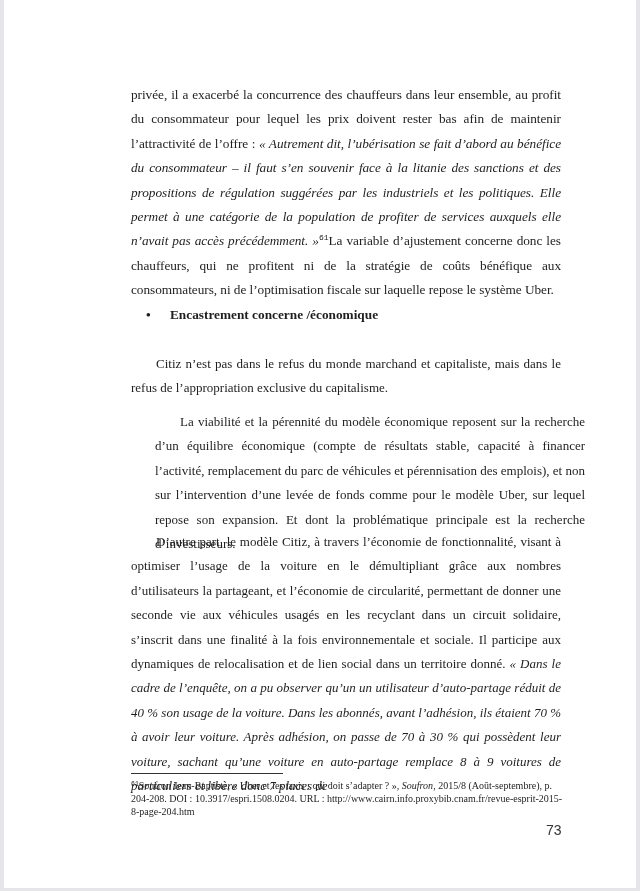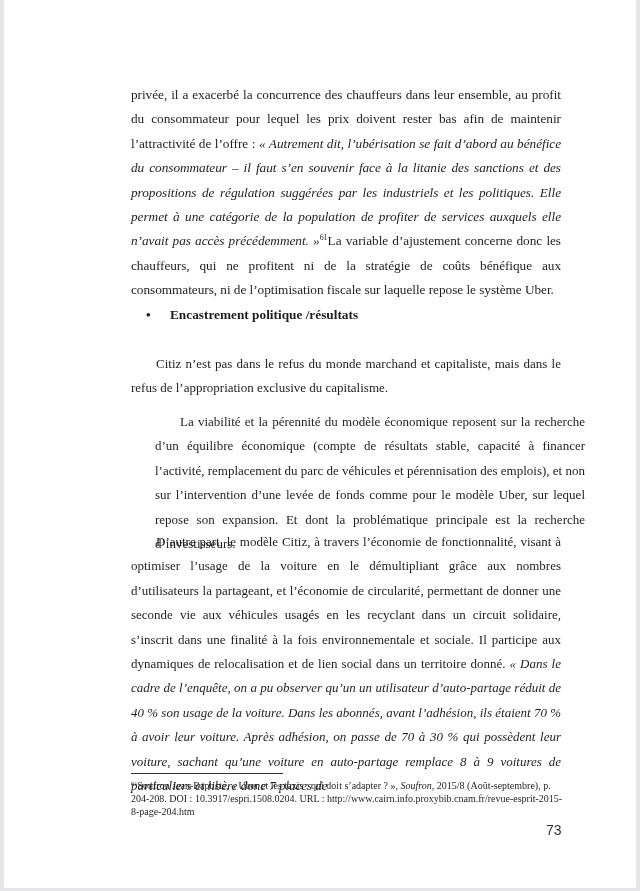--- a/index.html
+++ b/index.html
@@ -14,21 +14,21 @@
       background: #ffffff;
     }
     .body-text {
       position: absolute; left: 131px; top: 83px; width: 430px;
       font-size: 13.3px; line-height: 24.4px;
       text-align: justify; letter-spacing: -0.05px;
     }
     .body-text p { margin: 0; }
     .indent { text-indent: 25px; }
     .it { font-style: italic; }
-    sup { font-size: 8px; line-height: 0; vertical-align: 5px; }
+    sup { font-size: 8px; line-height: 0; vertical-align: 5px; font-family: Liberation Mono, monospace; }
     .heading {
       position: absolute; left: 146px; top: 307px;
       font-size: 13.3px; font-weight: bold;
     }
     .heading .bullet { display: inline-block; width: 24px; }
     #p2 { position: absolute; left: 131px; top: 352px; width: 430px; }
     #p3 { position: absolute; left: 131px; top: 410px; width: 430px; margin-left: 24px; }
     #p4 { position: absolute; left: 131px; top: 530px; width: 430px; }
     .para { font-size: 13px; line-height: 24.4px; text-align: justify; margin: 0; }
     .fn-rule {
@@ -51,21 +51,21 @@
 
 <div class="page"></div>
 
 <div class="body-text">
   <p>
     <span>privée, il a exacerbé la concurrence des chauffeurs dans leur ensemble, au profit du consommateur pour lequel les prix doivent rester bas afin de maintenir l’attractivité de l’offre : </span><span class="it">« Autrement dit, l’ubérisation se fait d’abord au bénéfice du consommateur – il faut s’en souvenir face à la litanie des sanctions et des propositions de régulation suggérées par les industriels et les politiques. Elle permet à une catégorie de la population de profiter de services auxquels elle n’avait pas accès précédemment. »</span><sup>61</sup><span>La variable d’ajustement concerne donc les chauffeurs, qui ne profitent ni de la stratégie de coûts bénéfique aux consommateurs, ni de l’optimisation fiscale sur laquelle repose le système Uber.</span>
   </p>
 </div>
 
 <div class="heading">
-  <span class="bullet">•</span><span>Encastrement politique /résultats</span>
+  <span class="bullet">•</span><span>Encastrement concerne /économique</span>
 </div>
 
 <div id="p2">
   <p class="para indent" style="text-indent:25px">Citiz n’est pas dans le refus du monde marchand et capitaliste, mais dans le refus de l’appropriation exclusive du capitalisme.</p>
 </div>
 
 <div id="p3">
   <p class="para" style="text-indent:25px">La viabilité et la pérennité du modèle économique reposent sur la recherche d’un équilibre économique (compte de résultats stable, capacité à financer l’activité, remplacement du parc de véhicules et pérennisation des emplois), et non sur l’intervention d’une levée de fonds comme pour le modèle Uber, sur lequel repose son expansion. Et dont la problématique principale est la recherche d’investisseurs.</p>
 </div>
 

